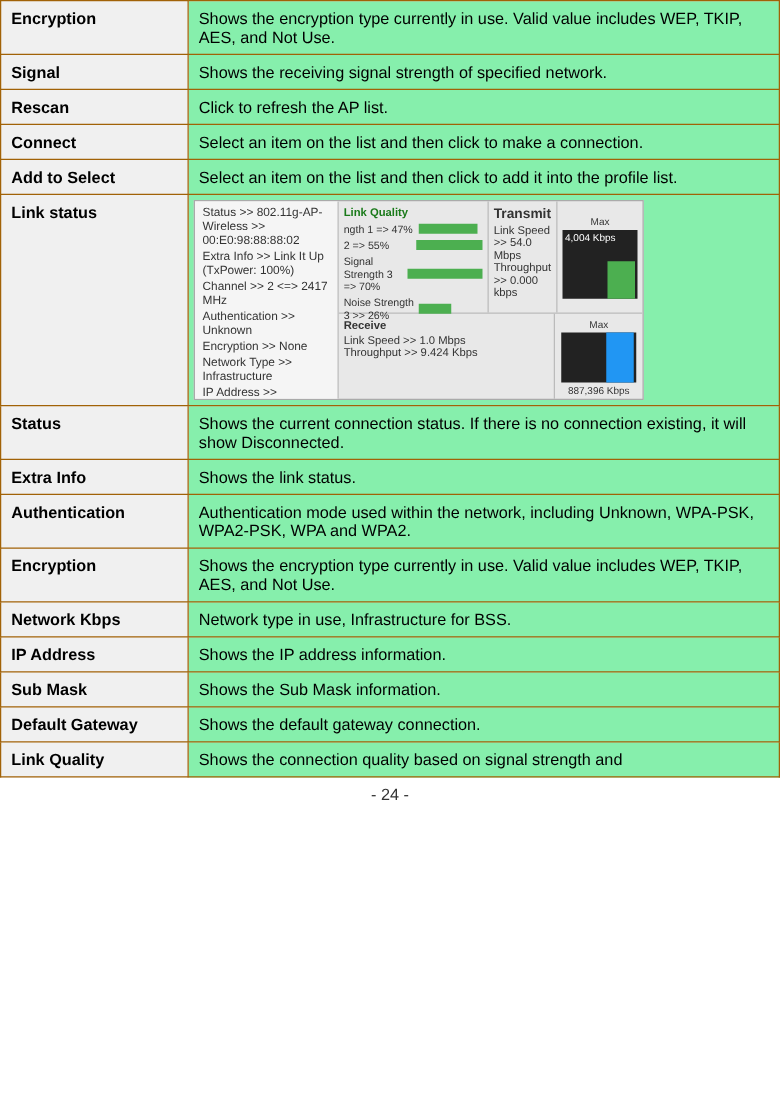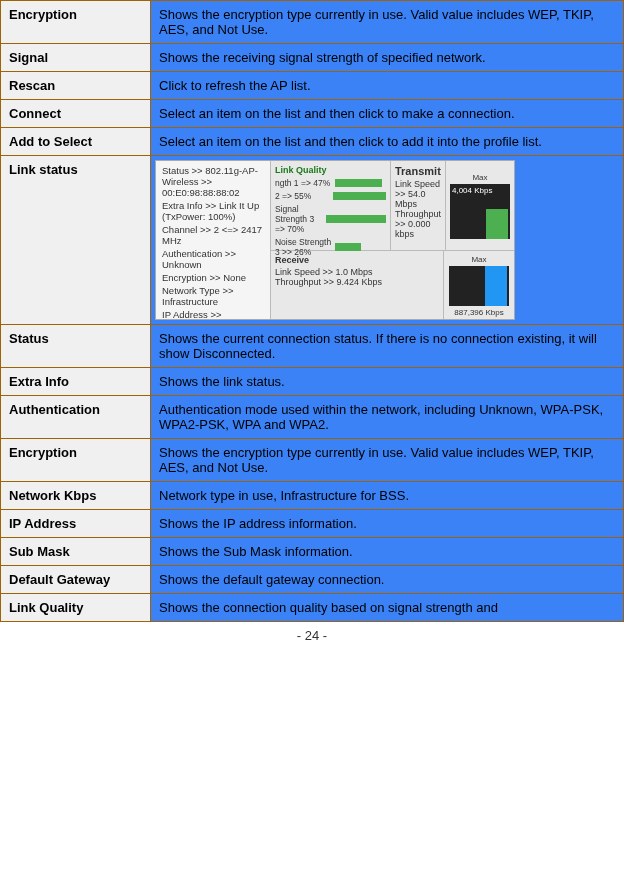--- a/index.html
+++ b/index.html
@@ -17,21 +17,21 @@
       border: 1px solid #a16207;
       vertical-align: top;
       padding: 6px 8px;
     }
     td.label-cell {
       width: 150px;
       font-weight: bold;
       background: #f0f0f0;
     }
     td.content-cell {
-      background: #3b82f6;
+      background: #86efac;
     }
     .link-status-img {
       width: 360px;
       height: 160px;
       background: #e8e8e8;
       border: 1px solid #aaa;
       display: flex;
       align-items: flex-start;
       font-size: 10px;
       color: #222;

